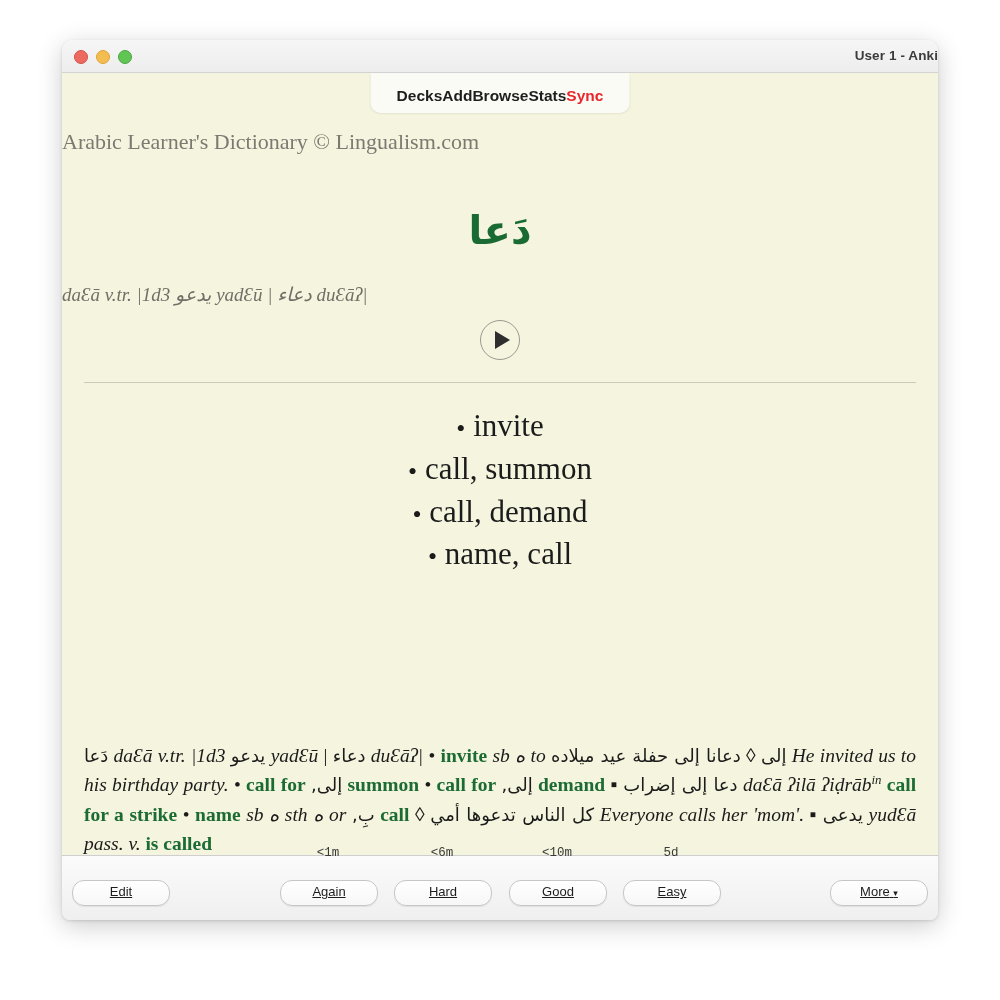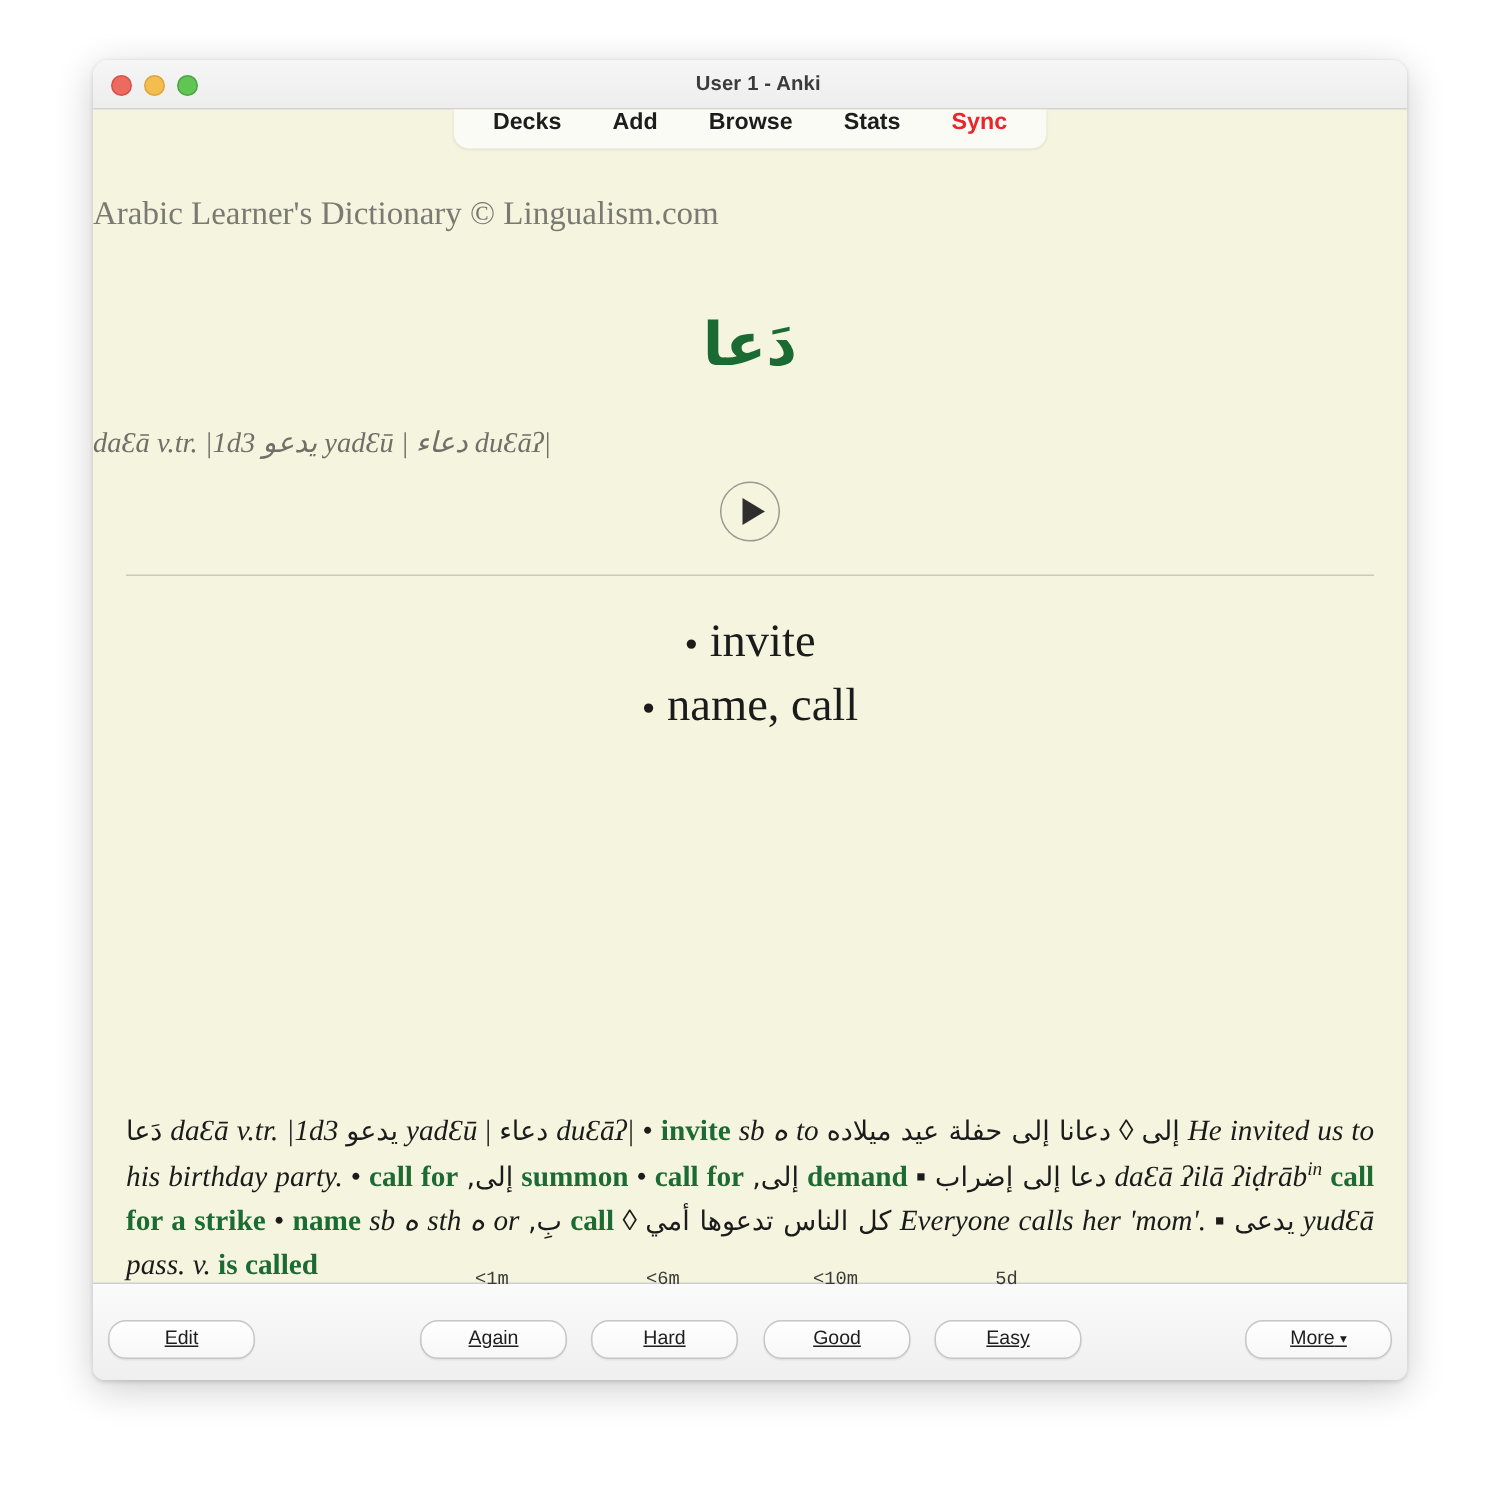--- a/index.html
+++ b/index.html
@@ -24,32 +24,32 @@
     background:linear-gradient(#f6f6f6,#ededed);
     border-bottom:1px solid #d3d3d3;
   }
   .lights{position:absolute;left:12px;top:10px;display:flex;gap:8px;}
   .light{width:12px;height:12px;border-radius:50%;}
   .l-red{background:#ec6a5f;border:1px solid #d65248;}
   .l-yel{background:#f4bd4f;border:1px solid #dfa43b;}
   .l-grn{background:#61c554;border:1px solid #4da443;}
   .wtitle{
     position:absolute;left:11px;right:0;top:0;height:32px;line-height:32px;
-    text-align:center;font-size:13.5px;font-weight:bold;color:#3b3b3b;
+    text-align:right;font-size:13.5px;font-weight:bold;color:#3b3b3b;
     letter-spacing:.1px;
   }
 
   
   .tbwrap{position:relative;height:34px;}
   .toolbar{
     position:absolute;left:50%;transform:translateX(-50%);top:0;
     background:#fbfbf6;
     border-radius:0 0 10px 10px;
-    padding:0 26px 8px 26px;
-    display:flex;gap:34px;
+    padding:14px 26px 8px 26px;
+    display:flex;
     box-shadow:0 1px 2px rgba(0,0,0,.07);
   }
   .tbitem{
     font-size:15.5px;font-weight:bold;color:#1d1d1d;cursor:pointer;
     font-family:"Liberation Sans",sans-serif;
   }
   .tbitem.sync{color:#e8262b;}
 
   
   .card{
@@ -172,20 +172,28 @@
 
       <div class="rule"></div>
 
       <div class="defs">
         <div class="defline">
           <span class="bul">•</span>
           <span>invite</span>
         </div>
         <div class="defline">
           <span class="bul">•</span>
+          <span>call, summon</span>
+        </div>
+        <div class="defline">
+          <span class="bul">•</span>
+          <span>call, demand</span>
+        </div>
+        <div class="defline">
+          <span class="bul">•</span>
           <span>name, call</span>
         </div>
       </div>
 
       <div class="entry"><span class="ar">دَعا</span> <span class="it">daƐā v.tr.</span> <span class="it">|1d3</span> <span class="ar">يدعو</span> <span class="it">yadƐū</span> | <span class="ar">دعاء</span> <span class="it">duƐāʔ|</span>
         <span>•</span> <span class="gl">invite</span> <span class="it">sb ه to</span> <span class="ar">إلى</span> <span>◊</span> <span class="ar">دعانا إلى حفلة عيد ميلاده</span> <span class="it">He invited us to his birthday party.</span>
         <span>•</span> <span class="gl">call for</span> <span class="ar">إلى,</span> <span class="gl">summon</span>
         <span>•</span> <span class="gl">call for</span> <span class="ar">إلى,</span> <span class="gl">demand</span> <span>▪</span> <span class="ar">دعا إلى إضراب</span> <span class="it">daƐā ʔilā ʔiḍrāb</span><span class="sup">in</span> <span class="gl">call for a strike</span>
         <span>•</span> <span class="gl">name</span> <span class="it">sb ه sth ه or</span> <span class="ar">بِ,</span> <span class="gl">call</span> <span>◊</span> <span class="ar">كل الناس تدعوها أمي</span> <span class="it">Everyone calls her 'mom'.</span> <span>▪</span> <span class="ar">يدعى</span> <span class="it">yudƐā pass. v.</span> <span class="gl">is called</span></div>
 

